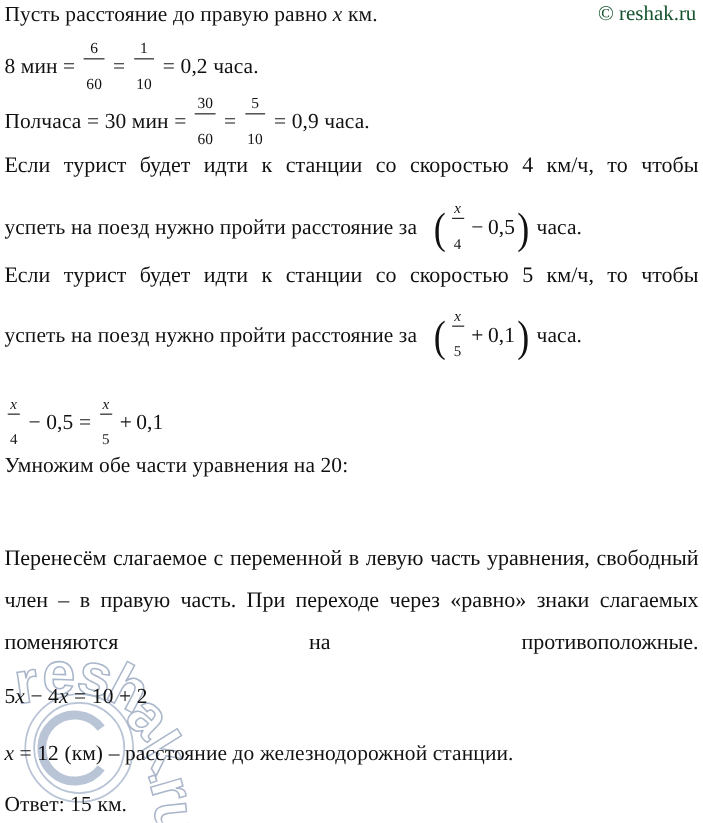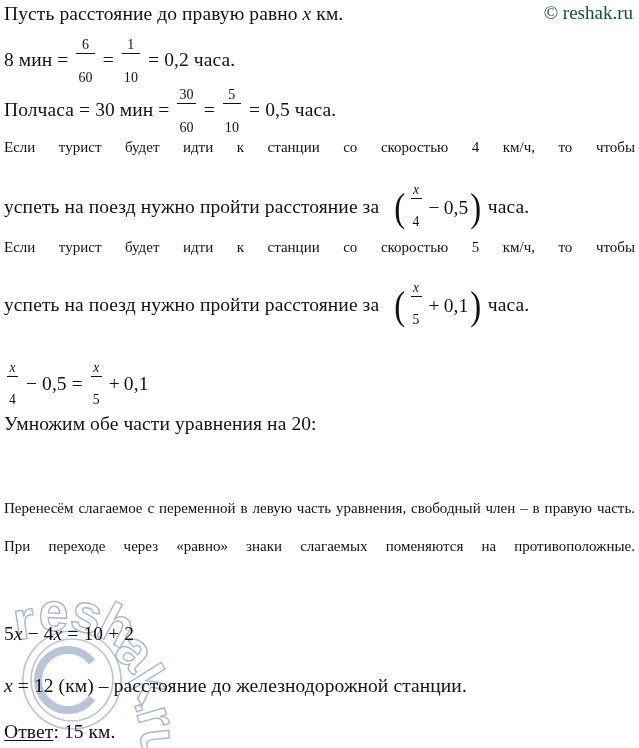--- a/index.html
+++ b/index.html
@@ -32,21 +32,21 @@
     font-size: 19.5px;
     line-height: 1.0;
     white-space: nowrap;
     letter-spacing: 0.1px;
   }
 
   .para {
     position: absolute;
     left: 4px;
     width: 631px;
-    font-size: 15px;
+    font-size: 20px;
     line-height: 1.0;
     text-align: justify;
     text-justify: inter-word;
     white-space: normal;
   }
   .para::after{
     content: "";
     display: inline-block;
     width: 100%;
   }
@@ -112,21 +112,21 @@
     font-weight: 300;
     transform: scaleX(0.82);
     display: inline-block;
   }
   .paren-grp > .inner {
     display: inline-flex;
     align-items: center;
     padding: 0 1px;
   }
 
-  .u { text-decoration: underline; text-underline-offset: 2px; }
+  .u { text-underline-offset: 2px; }
 
   
   .watermark {
     position: absolute;
     left: 0;
     top: 588px;
     width: 260px;
     height: 160px;
     pointer-events: none;
   }
@@ -176,21 +176,21 @@
       </span><span class="op">=</span><span>0,2 часа.</span>
   </div>
 
   <div class="line" style="top:88px;">
     <span>Полчаса</span><span class="op">=</span><span>30 мин</span><span class="op">=</span><span class="frac">
         <span class="num">30</span>
         <span class="den">60</span>
       </span><span class="op">=</span><span class="frac">
         <span class="num">5</span>
         <span class="den">10</span>
-      </span><span class="op">=</span><span>0,5 часа.</span>
+      </span><span class="op">=</span><span>0,9 часа.</span>
   </div>
 
   <div class="para" style="top:140px; text-align:justify;">
     <span>Если турист будет идти к станции со скоростью 4 км/ч, то чтобы</span>
   </div>
 
   <div class="line" style="top:185px;">
     <span>успеть на поезд нужно пройти расстояние за</span><span class="gap-lg"></span><span class="paren-grp">
         <span class="pl">(</span>
         <span class="inner">

